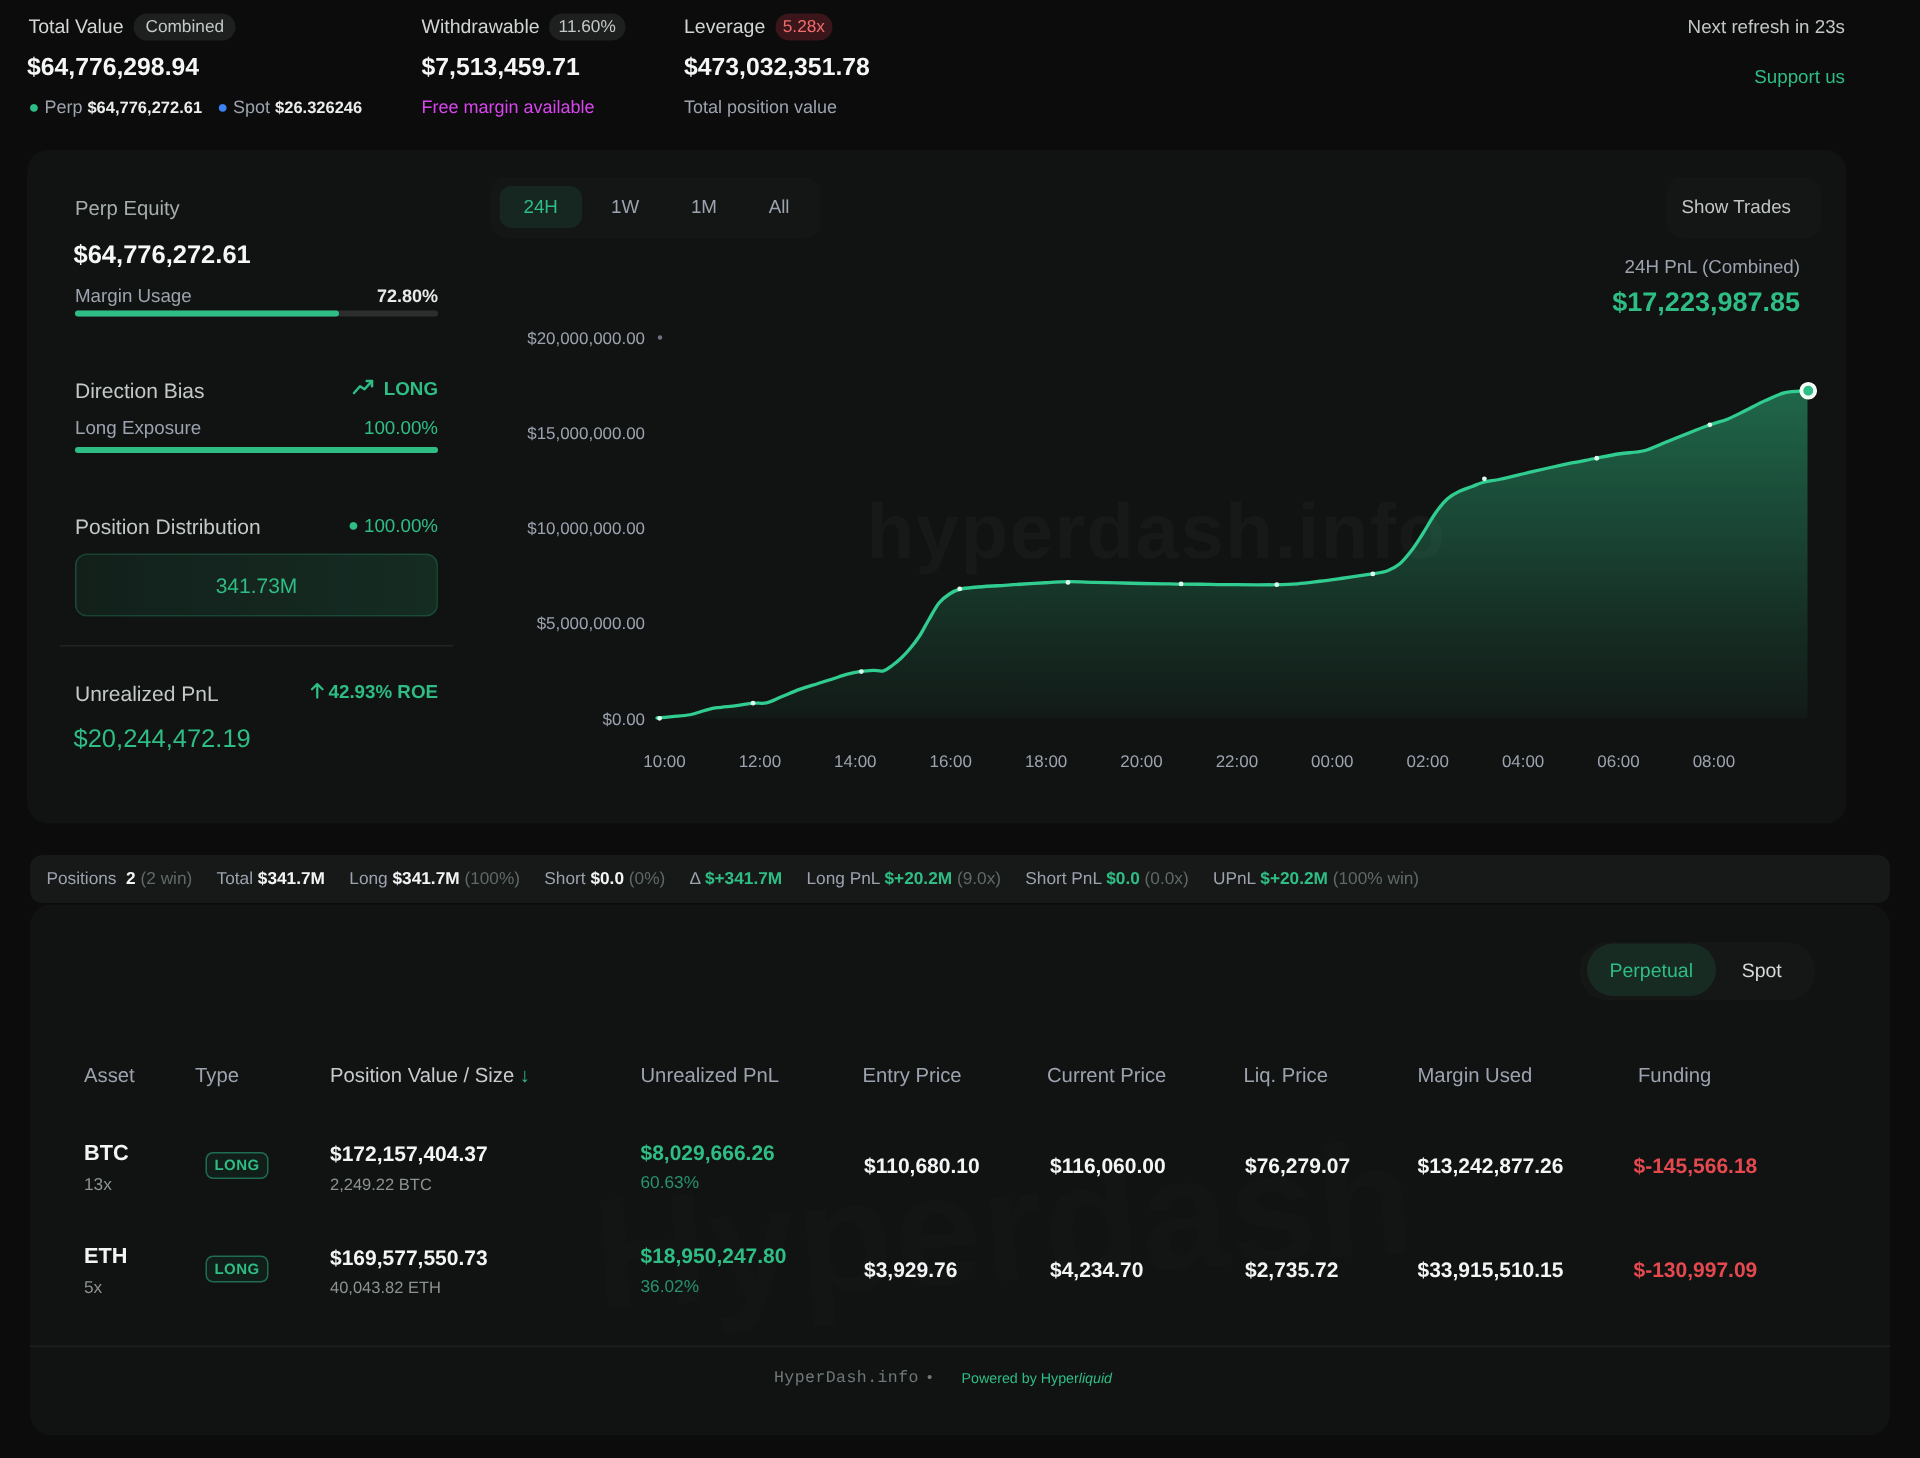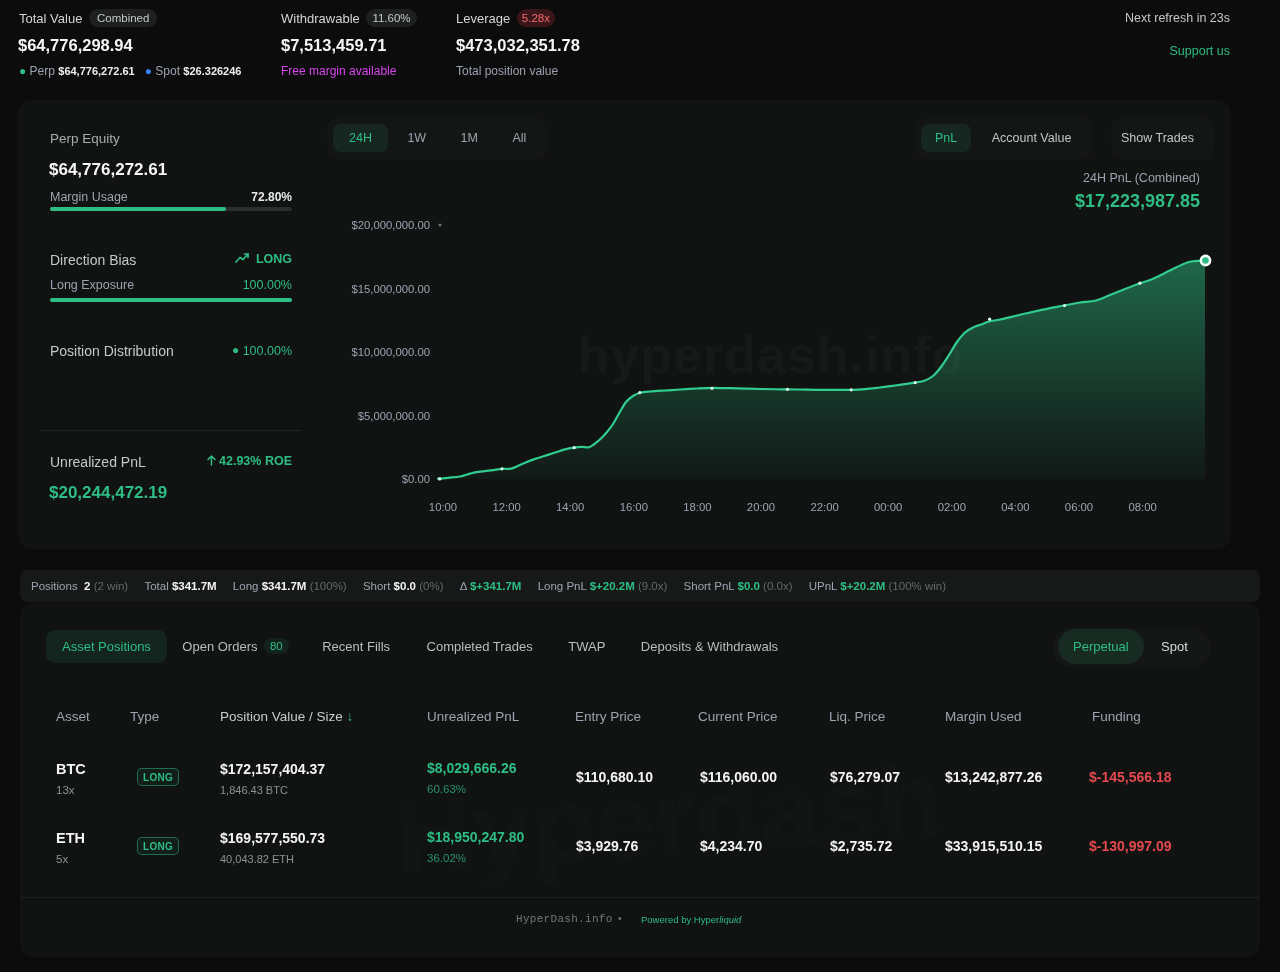--- a/index.html
+++ b/index.html
@@ -42,37 +42,34 @@
   <div class="abs" style="left:34px; top:155px; width:242px; font-size:14px; color:#c3c8c9;">Direction Bias <span style="float:right; color:#2ebd85; font-weight:700; font-size:12.5px;"><svg width="17" height="12" viewBox="0 0 17 12" style="vertical-align:-1px;">
             <path d="M1 10 L5 5.5 L8 7.5 L13 2" stroke="#2ebd85" stroke-width="1.7" fill="none" stroke-linecap="round" stroke-linejoin="round"></path>
             <path d="M9.5 2 L13 2 L13 5.5" stroke="#2ebd85" stroke-width="1.7" fill="none" stroke-linecap="round" stroke-linejoin="round"></path>
           </svg> LONG</span></div>
   <div class="abs" style="left:34px; top:181px; width:242px; font-size:12.5px; color:#9ca3af;">Long Exposure <span style="float:right; color:#2ebd85;">100.00%</span></div>
   <div class="abs" style="left:34px; top:201px; width:242px; height:4px; background:#2b2e2d; border-radius:2px;">
         <div style="width:100%; height:100%; background:#2ebd85; border-radius:2px;"></div>
       </div>
 
   <div class="abs" style="left:34px; top:246px; width:242px; font-size:14px; color:#c3c8c9;">Position Distribution <span style="float:right; color:#2ebd85; font-size:12.5px;"><span style="font-size:12px; vertical-align:0.5px;">●</span> 100.00%</span></div>
+  <div class="abs" style="left:34px; top:272px; width:242px; height:42px; background:linear-gradient(90deg, rgba(46,189,133,0.08), rgba(46,189,133,0.15)); border:1px solid rgba(46,189,133,0.22); border-radius:8px; text-align:center; line-height:40px; font-size:14px; color:#2ebd85;">341.73M</div>
 
   <div class="abs" style="left:24px; top:333px; width:262px; height:1px; background:#212423;"></div>
 
   <div class="abs" style="left:34px; top:357px; width:242px; font-size:14px; color:#c3c8c9;">Unrealized PnL <span style="float:right; color:#2ebd85; font-weight:700; font-size:12.5px;"><svg width="9" height="11" viewBox="0 0 9 11" style="vertical-align:-1px;">
             <path d="M4.5 10 L4.5 1.5 M1 4.5 L4.5 1 L8 4.5" stroke="#2ebd85" stroke-width="1.5" fill="none" stroke-linecap="round" stroke-linejoin="round"></path>
           </svg> 42.93% ROE</span></div>
-  <div class="abs" style="left:33px; top:386px; font-size:17px; font-weight:700; color:#2ebd85;">$20,244,472.19</div>
+  <div class="abs" style="left:33px; top:386px; font-size:17px; font-weight:400; color:#2ebd85;">$20,244,472.19</div>
 
   <div class="abs" style="left:311px; top:21px; height:41px; background:#141615; border-radius:10px; padding:6px; white-space:nowrap;">
     <span style="display:inline-block; padding:7px 16px; border-radius:8px; background:rgba(46,189,133,0.10); color:#2ebd85; font-size:12.5px;">24H</span>
     <span style="display:inline-block; padding:7px 15px; color:#9ca3af; font-size:12.5px;">1W</span>
     <span style="display:inline-block; padding:7px 15px; color:#9ca3af; font-size:12.5px;">1M</span>
     <span style="display:inline-block; padding:7px 15px; color:#9ca3af; font-size:12.5px;">All</span>
-  </div>
-  <div class="abs" style="left:899px; top:21px; height:41px; background:#141615; border-radius:10px; padding:6px; white-space:nowrap;">
-    <span style="display:inline-block; padding:7px 14px; border-radius:8px; background:rgba(46,189,133,0.10); color:#2ebd85; font-size:12.5px;">PnL</span>
-    <span style="display:inline-block; padding:7px 16px; color:#c0c5c6; font-size:12.5px;">Account Value</span>
   </div>
   <div class="abs" style="left:1095px; top:21px; height:41px; background:#141615; border-radius:10px; padding:6px; white-space:nowrap;">
     <span style="display:inline-block; padding:7px 14px 7px 4px; color:#c0c5c6; font-size:12.5px;">Show Trades</span>
   </div>
 
   <div class="abs" style="right:31px; top:74px; font-size:12.5px; color:#9ca3af;">24H PnL (Combined)</div>
   <div class="abs" style="right:31px; top:94px; font-size:18px; font-weight:700; color:#2ebd85;">$17,223,987.85</div>
 
   <div class="abs" style="left:405px; top:228px; font-size:52px; font-weight:700; color:rgba(255,255,255,0.028); letter-spacing:1px; width:700px; text-align:center;">hyperdash.info</div>
 
@@ -129,29 +126,20 @@
   <span style="display:inline-block; width:13px;"></span><span class="gray">Long PnL</span> <span class="green" style="font-weight:700;">$+20.2M</span> <span class="dim">(9.0x)</span>
   <span style="display:inline-block; width:13px;"></span><span class="gray">Short PnL</span> <span class="green" style="font-weight:700;">$0.0</span> <span class="dim">(0.0x)</span>
   <span style="display:inline-block; width:13px;"></span><span class="gray">UPnL</span> <span class="green" style="font-weight:700;">$+20.2M</span> <span class="dim">(100% win)</span>
 </div>
 
 <div class="abs" id="bottompanel" style="left:20px; top:603px; width:1240px; height:354px; background:#111312; border-radius:14px; overflow:hidden;">
 <div class="abs" style="left:0; top:3px; width:1240px; height:349px;">
 
   <div class="abs" style="left:375px; top:152px; font-size:106px; font-weight:700; color:rgba(255,255,255,0.012); transform:rotate(-4deg); white-space:nowrap;">Hyperdash</div>
 
-  <div class="abs" style="left:26px; top:24px; height:36px; border-radius:10px;">
-    <span style="display:inline-block; padding:9px 16px; border-radius:9px; background:rgba(46,189,133,0.10); color:#2ebd85; font-size:13px;">Asset Positions</span>
-    <span style="display:inline-block; padding:9px 0 9px 11px; color:#b8bec0; font-size:13px;">Open Orders</span>
-    <span style="display:inline-block; margin-left:2px; padding:2px 6px; border-radius:8px; background:rgba(46,189,133,0.09); color:#2ebd85; font-size:11.5px; vertical-align:1px;">80</span>
-    <span style="display:inline-block; padding:9px 0 9px 29px; color:#b8bec0; font-size:13px;">Recent Fills</span>
-    <span style="display:inline-block; padding:9px 0 9px 32px; color:#b8bec0; font-size:13px;">Completed Trades</span>
-    <span style="display:inline-block; padding:9px 0 9px 31px; color:#b8bec0; font-size:13px;">TWAP</span>
-    <span style="display:inline-block; padding:9px 0 9px 31px; color:#b8bec0; font-size:13px;">Deposits &amp; Withdrawals</span>
-  </div>
   <div class="abs" style="left:1033px; top:22px; width:157px; height:39px; background:#151716; border-radius:19px;"></div>
   <div class="abs" style="left:1038px; top:23px; height:38px;">
     <span style="display:inline-block; padding:10px 15px; border-radius:18px; background:rgba(46,189,133,0.12); color:#2ebd85; font-size:13px;">Perpetual</span>
     <span style="display:inline-block; padding:10px 0 10px 13px; color:#d7dadb; font-size:13px;">Spot</span>
   </div>
 
   <div class="abs" style="top:103px; left:0; width:100%; font-size:13.5px; color:#9ca3af;">
     <span class="abs" style="left:36px;">Asset</span>
     <span class="abs" style="left:110px;">Type</span>
     <span class="abs" style="left:200px; color:#c7cbcd;">Position Value / Size <span style="color:#2ebd85;">↓</span></span>
@@ -161,21 +149,21 @@
     <span class="abs" style="left:809px;">Liq. Price</span>
     <span class="abs" style="left:925px;">Margin Used</span>
     <span class="abs" style="left:1072px;">Funding</span>
   </div>
 
   <div class="abs" style="top:0; left:0; width:100%;">
     <span class="abs" style="left:36px; top:155px; font-size:14.5px; font-weight:700; color:#f3f4f5;">BTC</span>
     <span class="abs" style="left:36px; top:178px; font-size:11.5px; color:#8b9390;">13x</span>
     <span class="abs" style="left:117px; top:162px; padding:2.5px 5px; border:1px solid rgba(46,189,133,0.5); border-radius:5px; background:rgba(46,189,133,0.07); color:#2ebd85; font-size:10px; font-weight:700; letter-spacing:0.3px;">LONG</span>
     <span class="abs" style="left:200px; top:155px; font-size:14px; font-weight:700; color:#f3f4f5;">$172,157,404.37</span>
-    <span class="abs" style="left:200px; top:178px; font-size:11px; color:#8b9390;">1,846.43 BTC</span>
+    <span class="abs" style="left:200px; top:178px; font-size:11px; color:#8b9390;">2,249.22 BTC</span>
     <span class="abs" style="left:407px; top:154px; font-size:14px; font-weight:700; color:#2ebd85;">$8,029,666.26</span>
     <span class="abs" style="left:407px; top:177px; font-size:11.5px; color:#27926c;">60.63%</span>
     <span class="abs" style="left:556px; top:163px; font-size:14px; font-weight:700; color:#f3f4f5;">$110,680.10</span>
     <span class="abs" style="left:680px; top:163px; font-size:14px; font-weight:700; color:#f3f4f5;">$116,060.00</span>
     <span class="abs" style="left:810px; top:163px; font-size:14px; font-weight:700; color:#f3f4f5;">$76,279.07</span>
     <span class="abs" style="left:925px; top:163px; font-size:14px; font-weight:700; color:#f3f4f5;">$13,242,877.26</span>
     <span class="abs" style="left:1069px; top:163px; font-size:14px; font-weight:700; color:#e5494f;">$-145,566.18</span>
   </div>
 
   <div class="abs" style="top:0; left:0; width:100%;">

